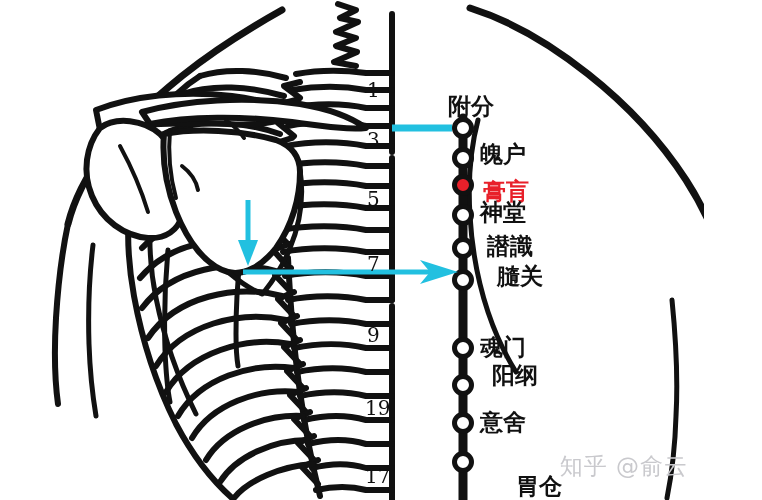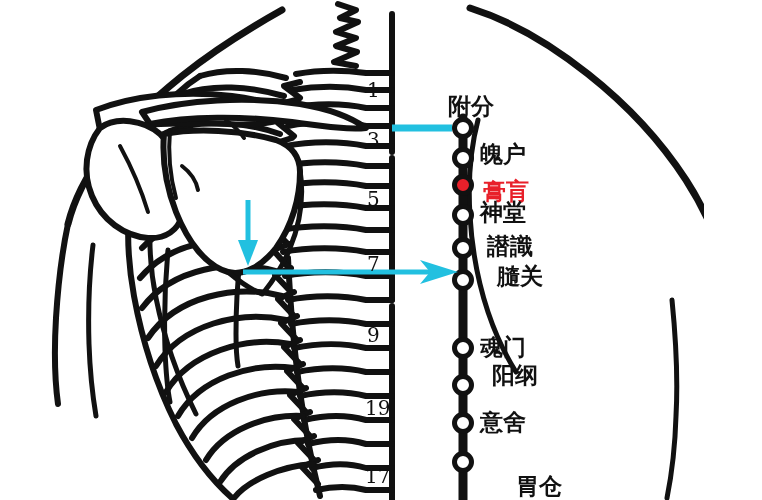--- a/index.html
+++ b/index.html
@@ -230,14 +230,15 @@
   <div id="vertebra-labels">
       <div class="vnum" style="left: 367px; top: 80px;">1</div>
       <div class="vnum" style="left: 367px; top: 130px;">3</div>
       <div class="vnum" style="left: 367px; top: 189px;">5</div>
       <div class="vnum" style="left: 367px; top: 254px;">7</div>
       <div class="vnum" style="left: 367px; top: 325px;">9</div>
       <div class="vnum" style="left: 365px; top: 398px;">19</div>
       <div class="vnum" style="left: 365px; top: 466px;">17</div>
     </div>
 
+  <div id="watermark">知乎 @俞云</div>
 
 </div>
 
 </body></html>

